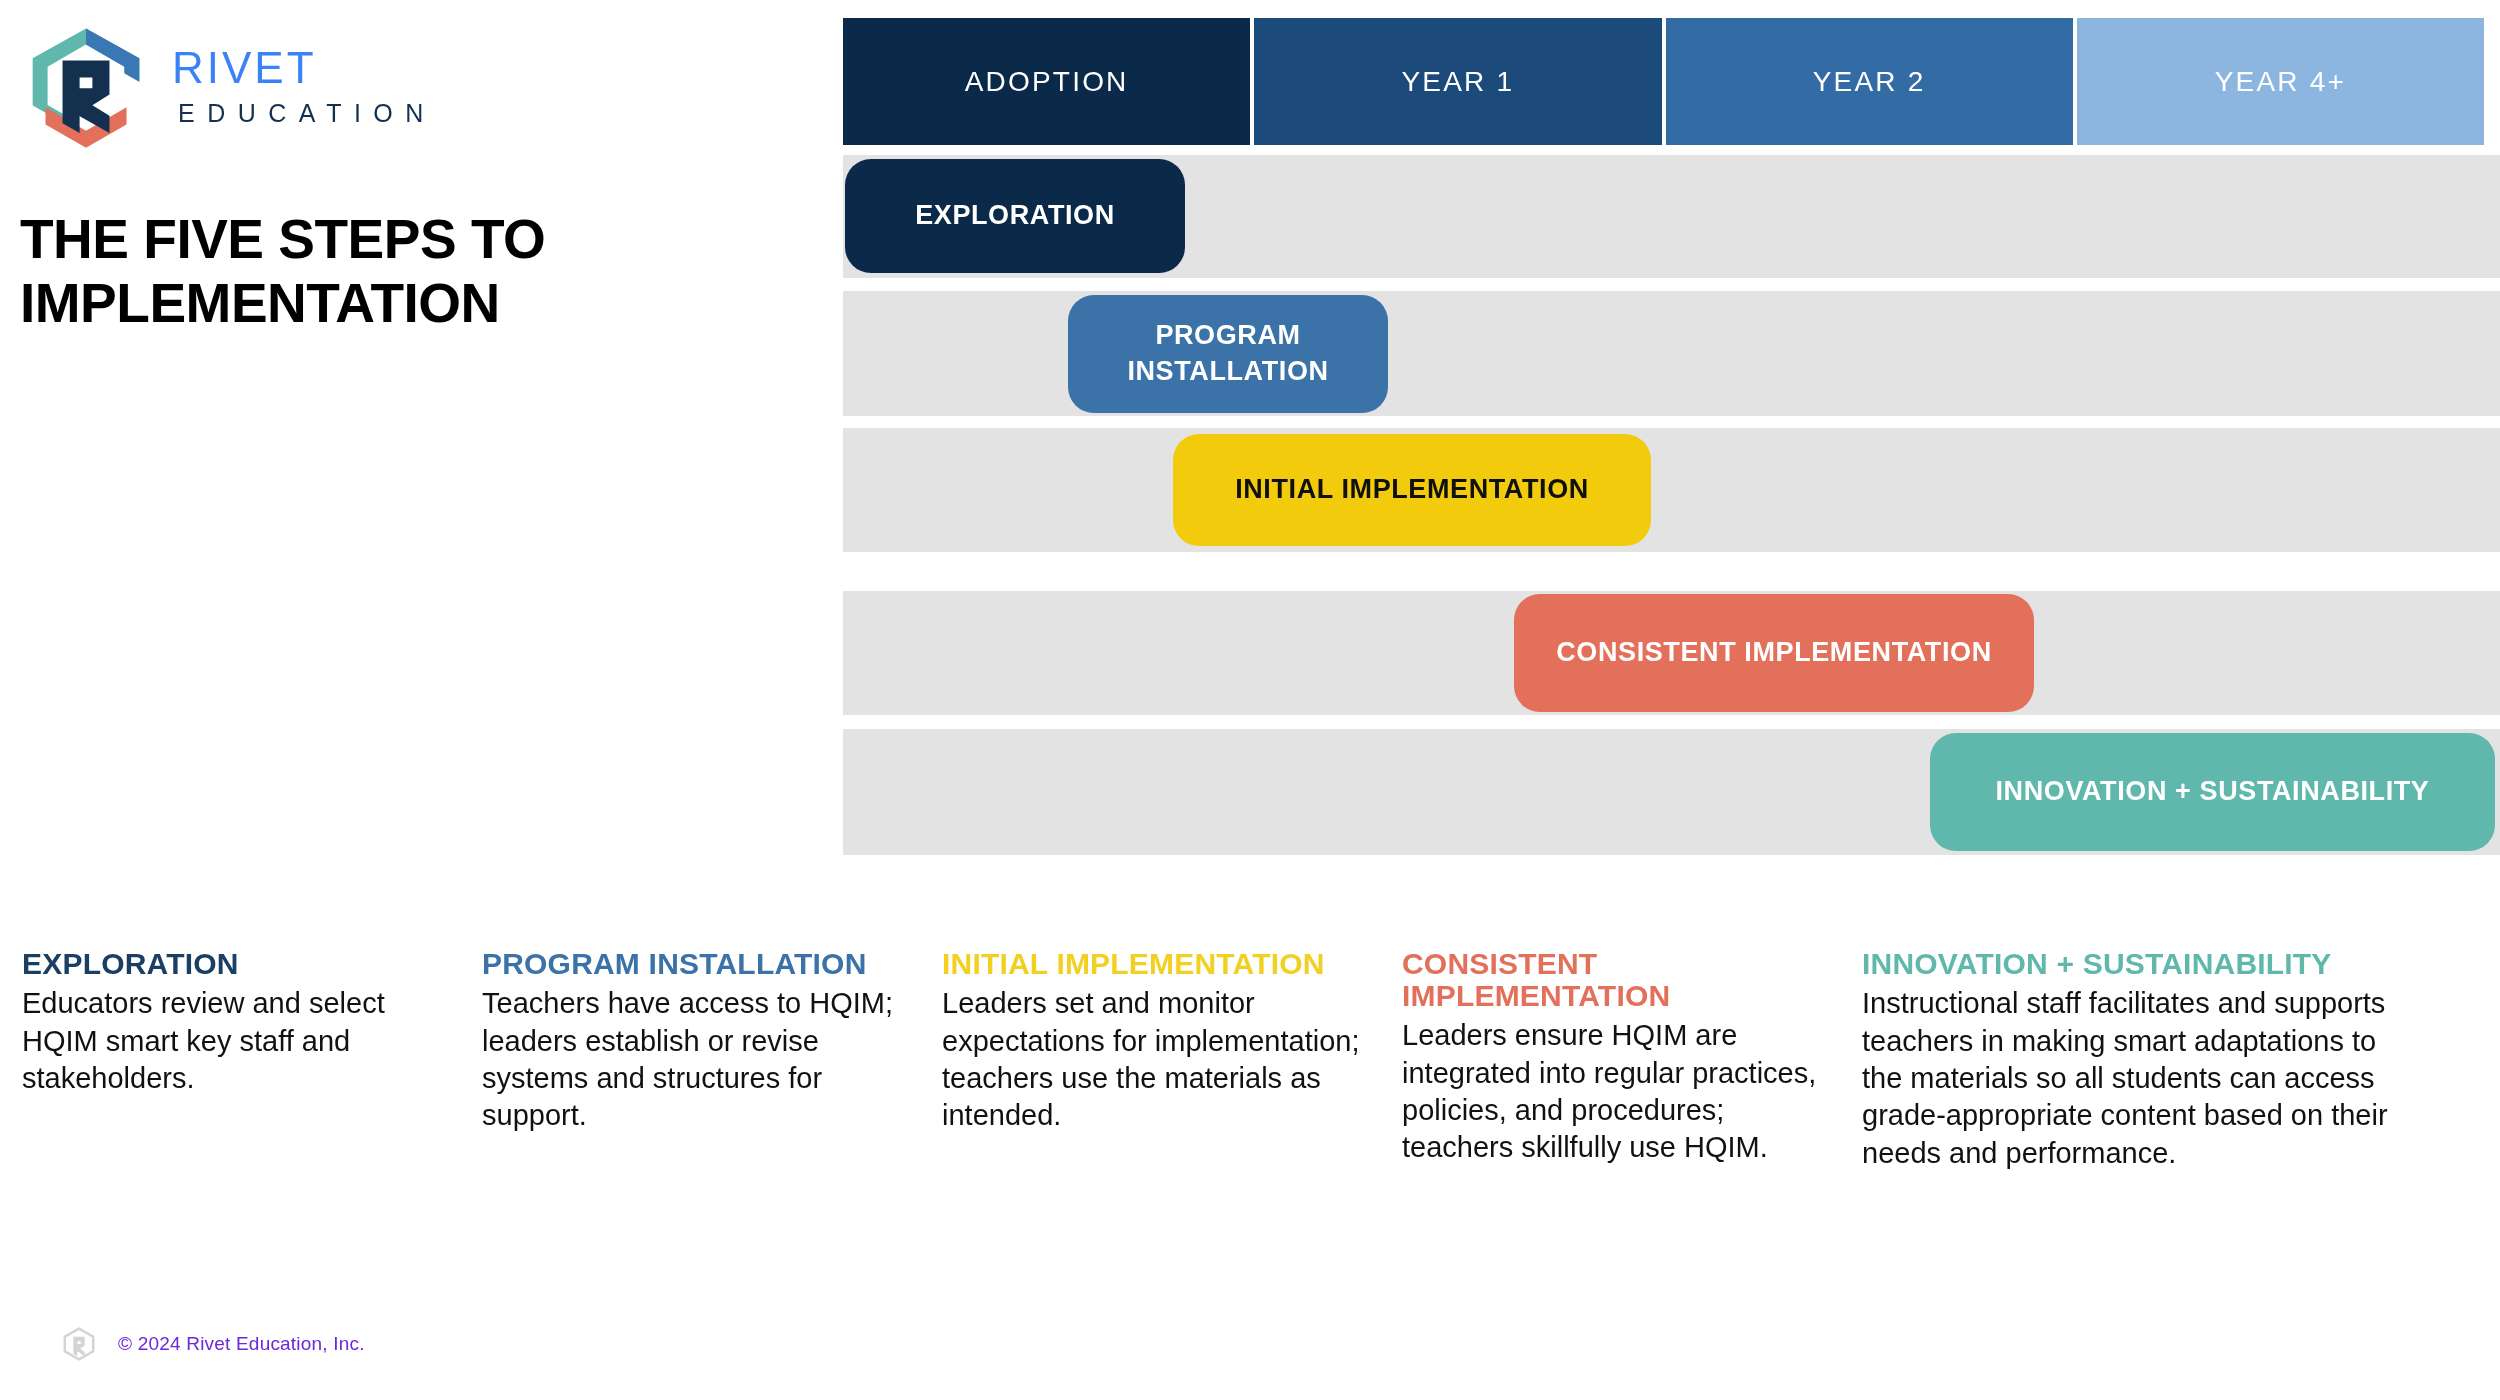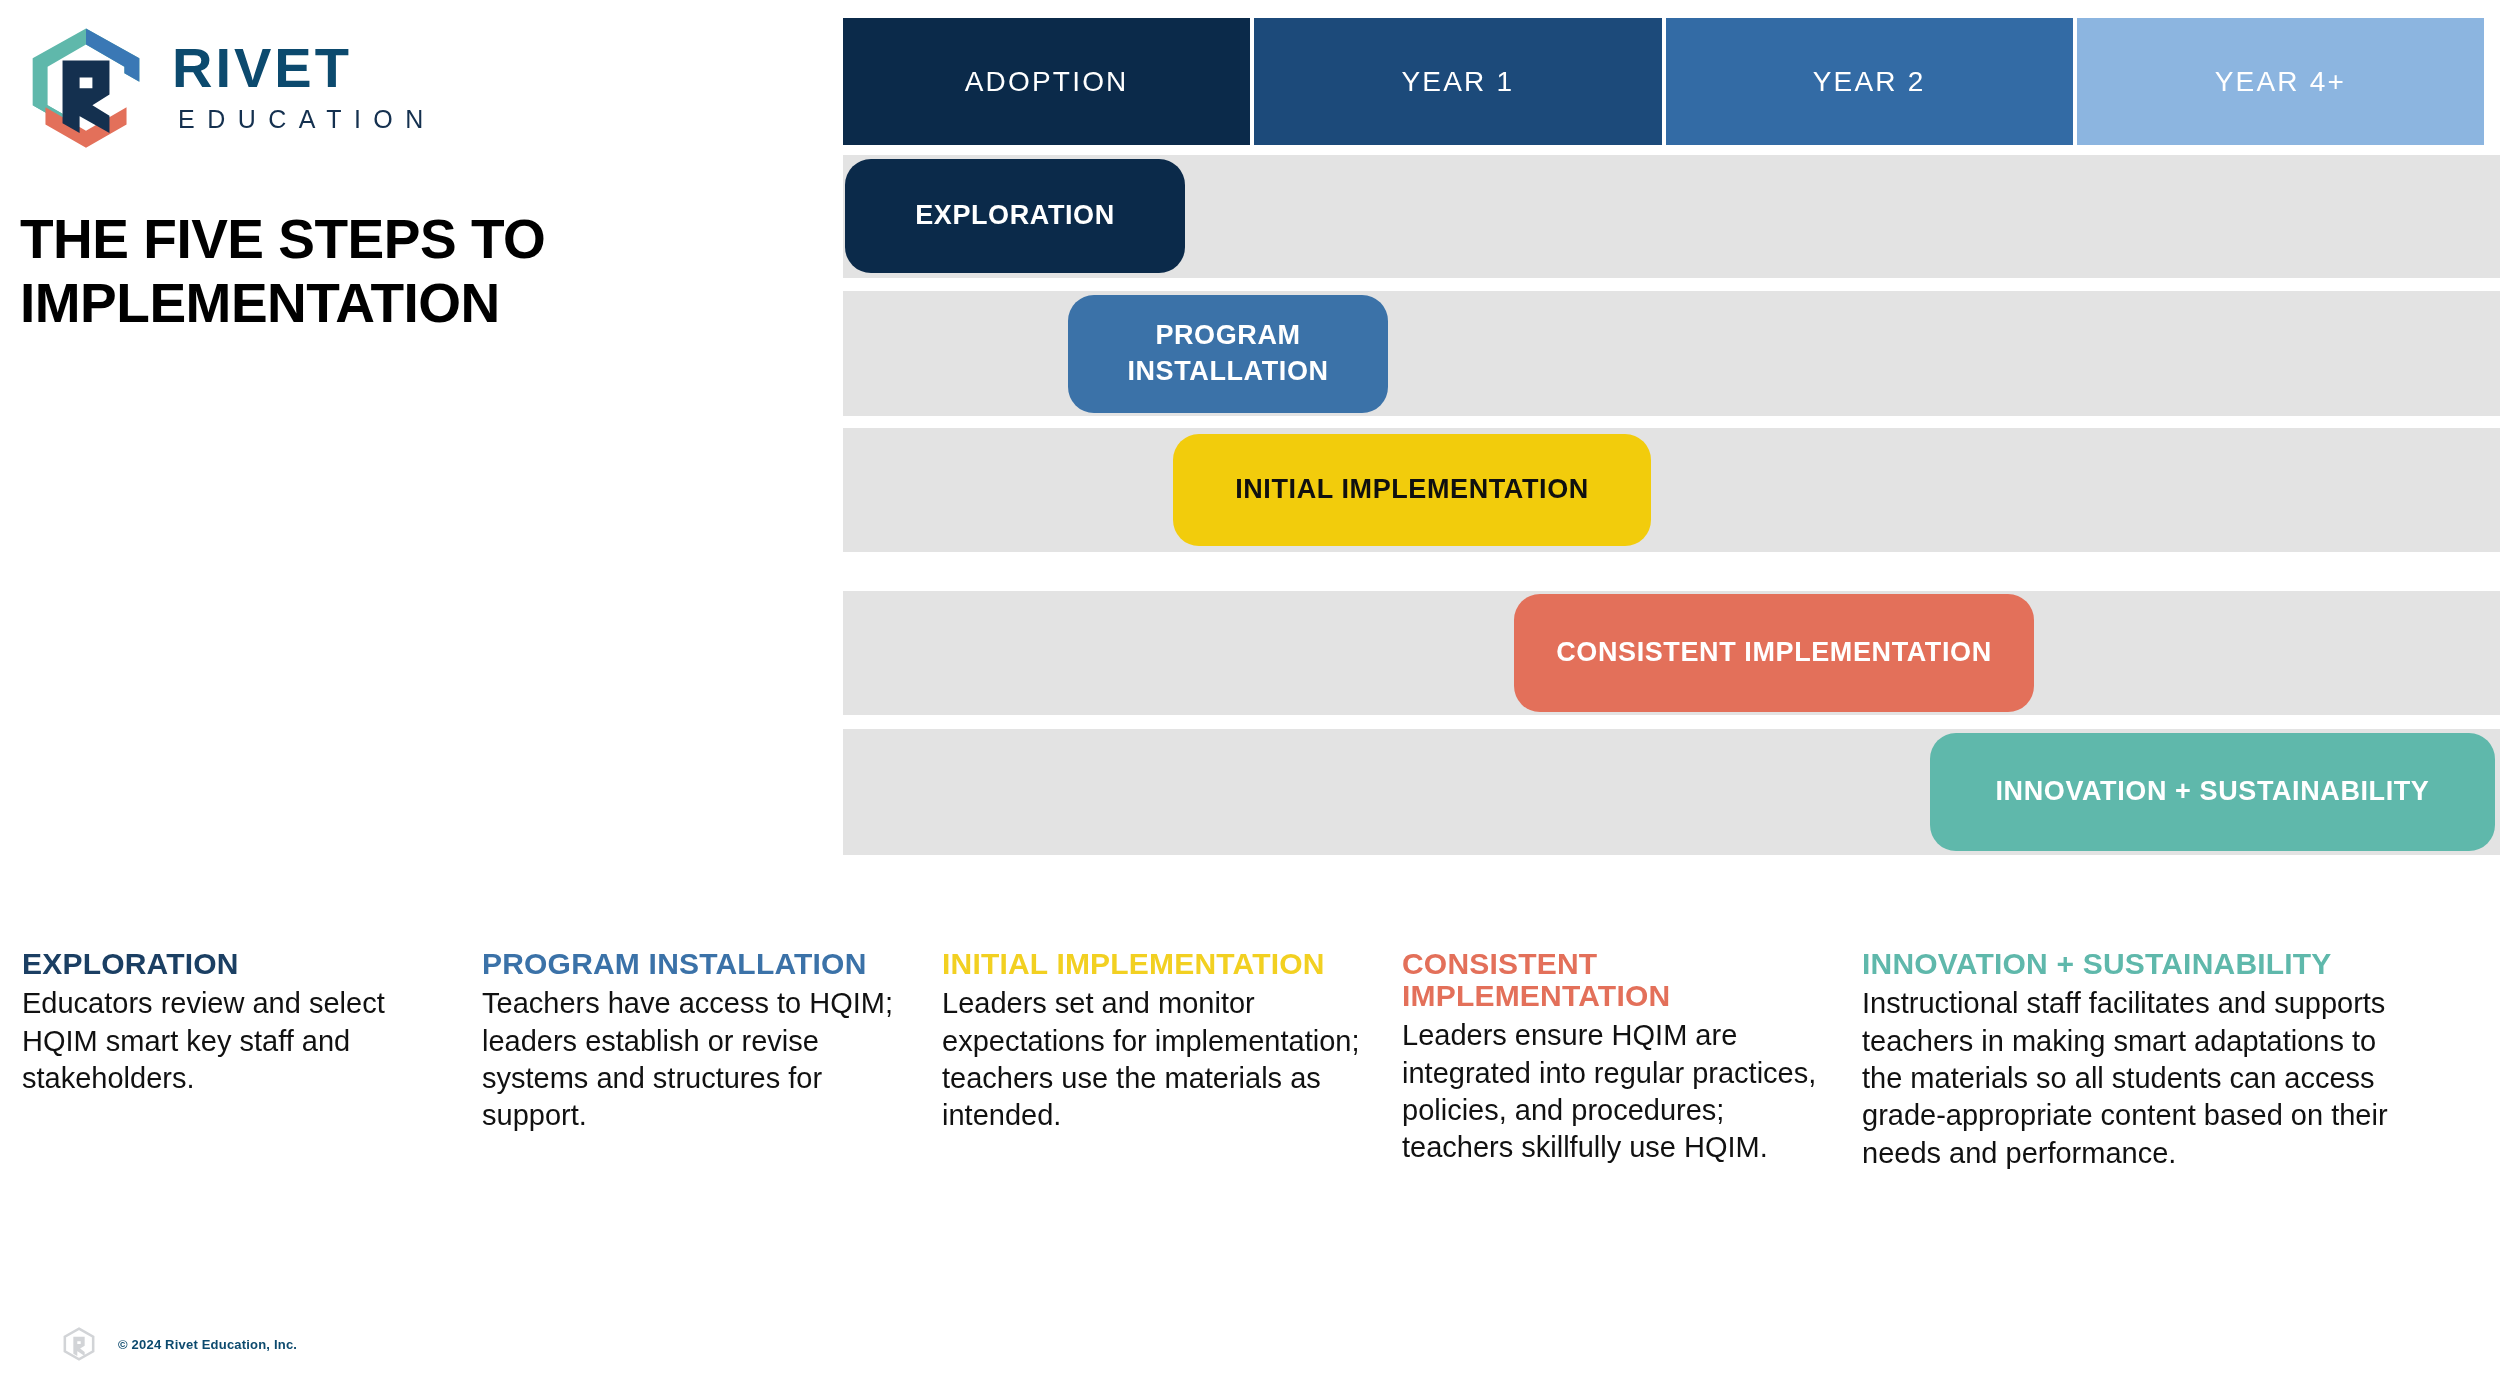--- a/index.html
+++ b/index.html
@@ -28,24 +28,24 @@
     width: 460px;
   }
   .logo-row {
     display: flex;
     align-items: center;
     gap: 22px;
   }
   .logo-mark { width: 128px; height: 128px; display: block; flex: 0 0 auto; }
   .logo-word { display: flex; flex-direction: column; justify-content: center; }
   .logo-rivet {
-    font-size: 56px;
-    font-weight: 700;
+    font-size: 44px;
+    font-weight: 400;
     letter-spacing: 3px;
-    color: #0c4a6e;
+    color: #3b82f6;
     line-height: 1;
   }
   .logo-education {
     font-size: 25px;
     font-weight: 400;
     letter-spacing: 12.5px;
     color: #14304f;
     line-height: 1;
     margin-top: 11px;
     margin-left: 6px;
@@ -152,23 +152,23 @@
   .footer {
     position: absolute;
     left: 62px;
     top: 1327px;
     display: flex;
     align-items: center;
     gap: 22px;
   }
   .footer-mark { width: 34px; height: 34px; display: block; }
   .footer-text {
-    font-size: 13px;
-    color: #0c4a6e;
-    font-weight: 700;
+    font-size: 19px;
+    color: #6d28d9;
+    font-weight: 400;
     letter-spacing: 0.2px;
   }
 </style>
 </head>
 <body>
 
 <div id="page">
 
   <div class="brand-block">
     <div class="logo-row">

